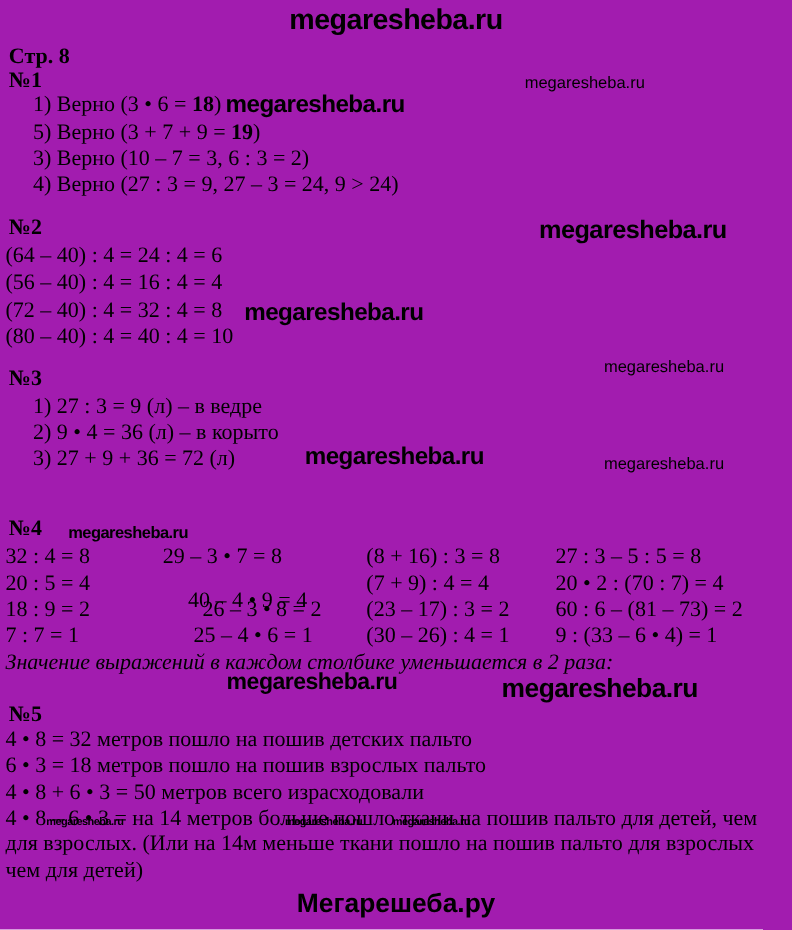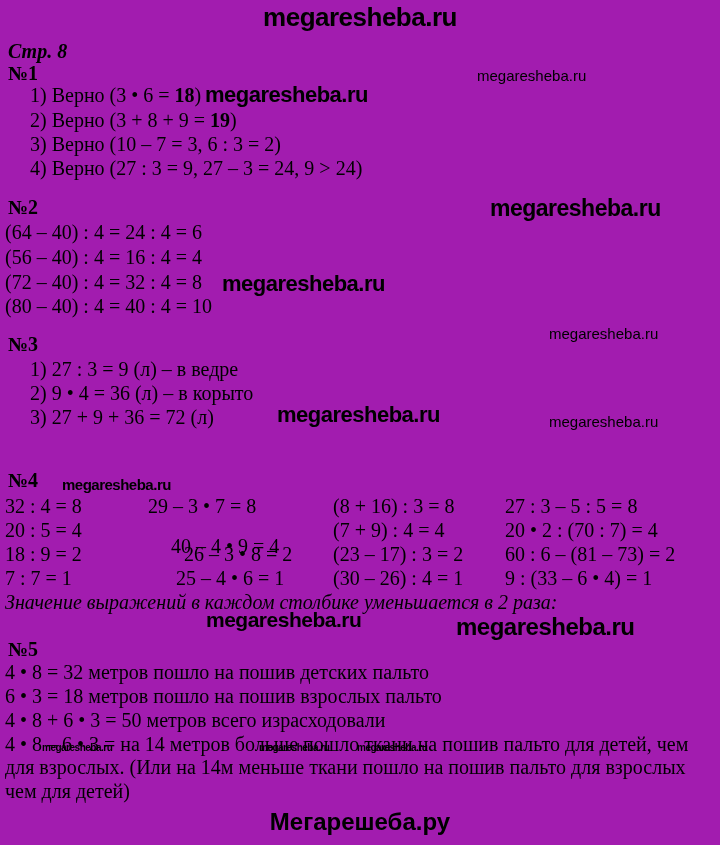--- a/index.html
+++ b/index.html
@@ -33,25 +33,25 @@
   <div class="wm" style="top:402px;left:277px;font-size:22px;">megaresheba.ru</div>
   <div class="wm wm-reg" style="top:413px;left:549px;font-size:15px;">megaresheba.ru</div>
   <div class="wm" style="top:476px;left:62px;font-size:15px;">megaresheba.ru</div>
   <div class="wm" style="top:608px;left:206px;font-size:21px;">megaresheba.ru</div>
   <div class="wm" style="top:613px;left:456px;font-size:24px;">megaresheba.ru</div>
   <div class="wm" style="top:742px;left:42px;font-size:10px;">megaresheba.ru</div>
   <div class="wm" style="top:742px;left:259px;font-size:10px;">megaresheba.ru</div>
   <div class="wm" style="top:742px;left:357px;font-size:10px;">megaresheba.ru</div>
   <div class="wm centered" style="top:808px;font-size:24px;letter-spacing:0;">Мегарешеба.ру</div>
 
-  <div class="ln bold" style="left:8px;top:40px;font-style:italic;">Стр. 8</div>
+  <div class="ln bold" style="left:8px;top:40px;">Стр. 8</div>
 
   <div class="ln bold" style="left:8px;top:62px;">№1</div>
   <div class="ln" style="left:30px;top:84px;"><span>1) Верно (3 • 6 = </span><span class="bold">18</span><span>)</span></div>
-  <div class="ln" style="left:30px;top:109px;"><span>2) Верно (3 + 8 + 9 = </span><span class="bold">19</span><span>)</span></div>
+  <div class="ln" style="left:30px;top:109px;"><span>5) Верно (3 + 7 + 9 = </span><span class="bold">19</span><span>)</span></div>
   <div class="ln" style="left:30px;top:133px;">3) Верно (10 – 7 = 3, 6 : 3 = 2)</div>
   <div class="ln" style="left:30px;top:157px;">4) Верно (27 : 3 = 9, 27 – 3 = 24, 9 &gt; 24)</div>
 
   <div class="ln bold" style="left:8px;top:196px;">№2</div>
   <div class="ln" style="left:5px;top:221px;">(64 – 40) : 4 = 24 : 4 = 6</div>
   <div class="ln" style="left:5px;top:246px;">(56 – 40) : 4 = 16 : 4 = 4</div>
   <div class="ln" style="left:5px;top:271px;font-family:Liberation Serif, serif;">(72 – 40) : 4 = 32 : 4 = 8</div>
   <div class="ln" style="left:5px;top:295px;">(80 – 40) : 4 = 40 : 4 = 10</div>
 
   <div class="ln bold" style="left:8px;top:333px;">№3</div>

